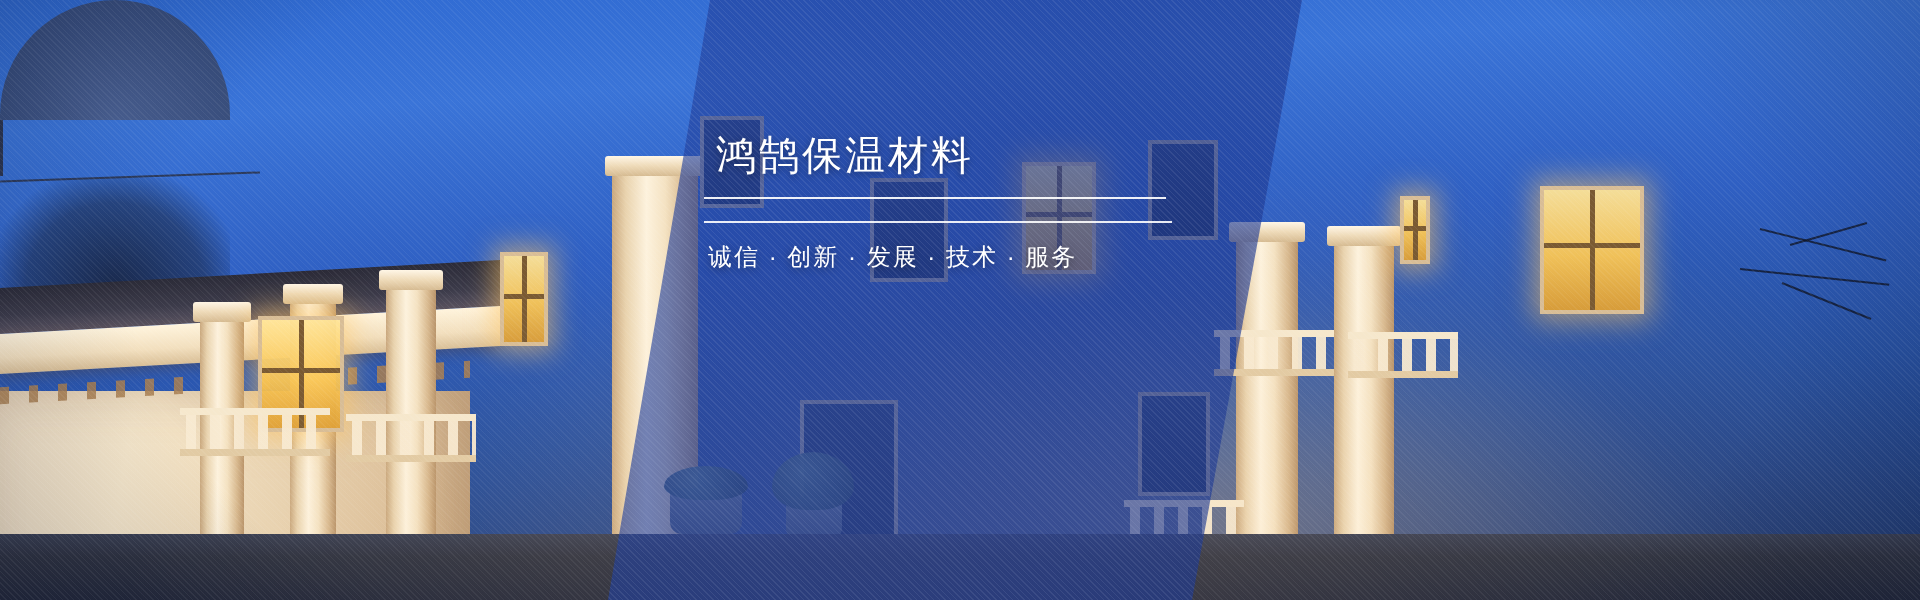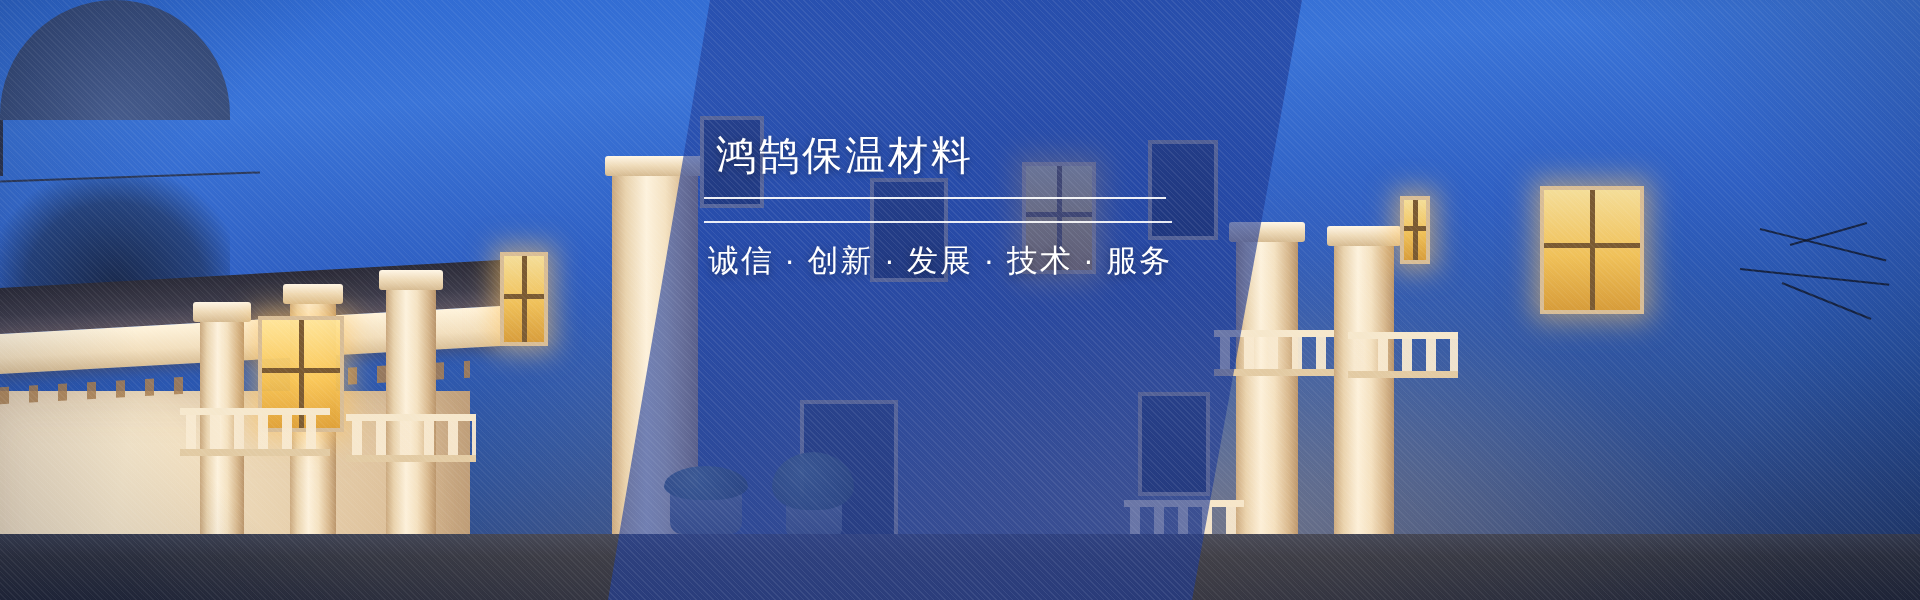--- a/index.html
+++ b/index.html
@@ -221,21 +221,21 @@
     text-shadow: 0 3px 10px rgba(10,24,70,0.45);
   }
   .rule-2 {
     height: 2px;
     background: rgba(255,255,255,0.90);
     margin: 22px 0 0 14px;
     width: 468px;
   }
   .tagline {
     margin: 20px 0 0 18px;
-    font-size: 31px;
+    font-size: 24px;
     line-height: 1.15;
     letter-spacing: 2px;
     color: #ffffff;
     white-space: nowrap;
     text-shadow: 0 2px 8px rgba(0,0,0,0.40);
   }
 </style>
 </head>
 <body>
 

